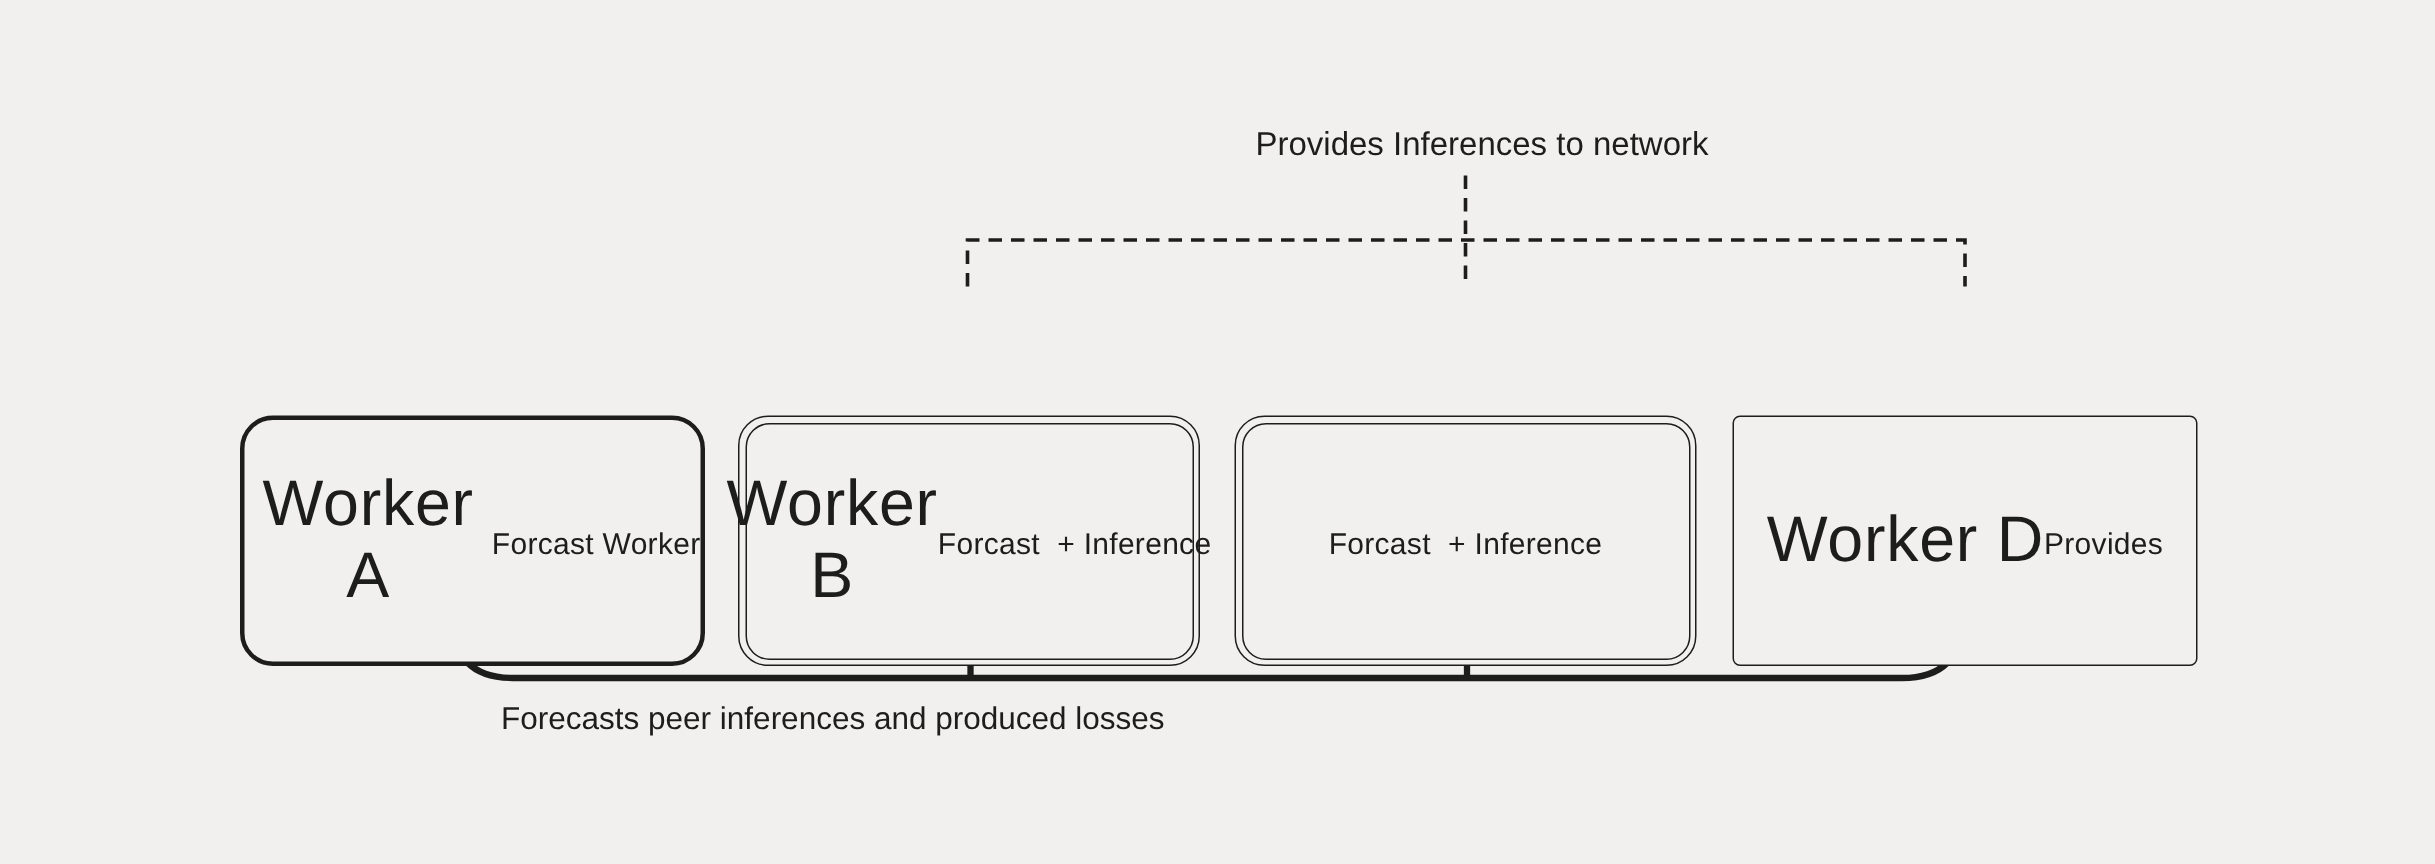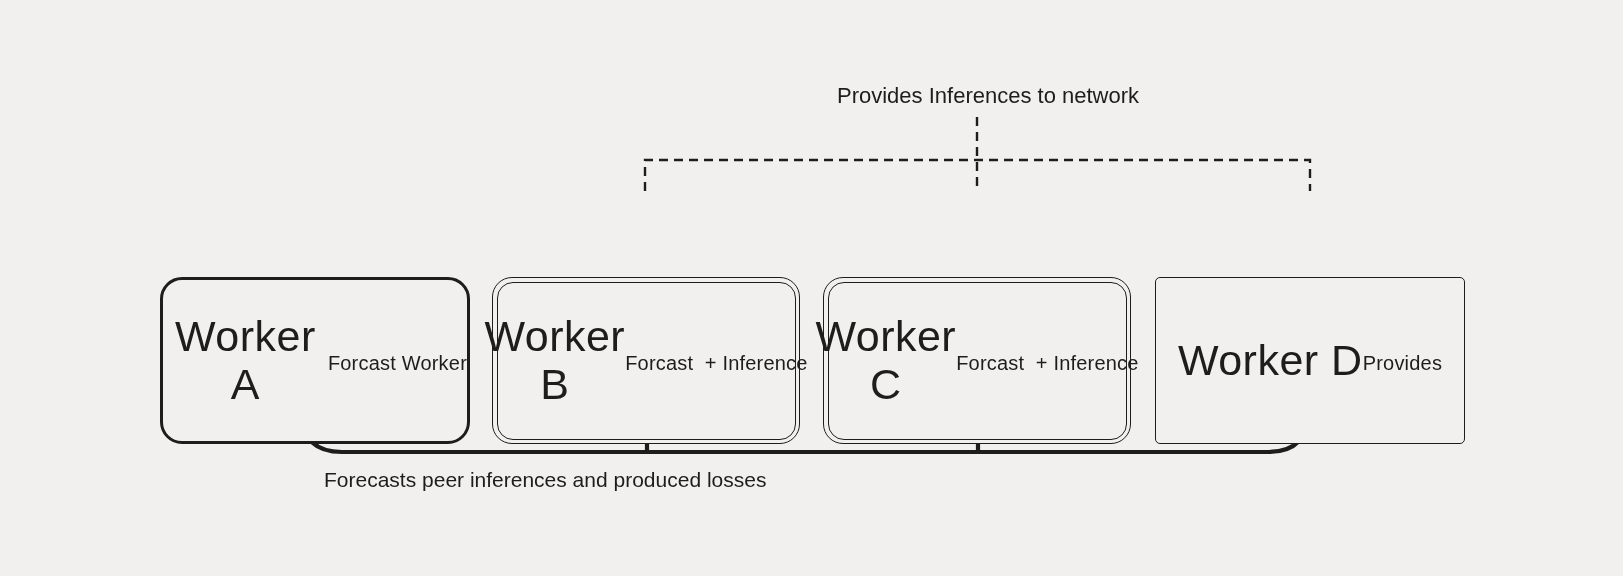--- a/index.html
+++ b/index.html
@@ -66,21 +66,21 @@
     top: 83px;
     left: 988px;
     transform: translateX(-50%);
     font-size: 22px;
     font-weight: 500;
     white-space: nowrap;
   }
   .bottom-annotation {
     position: absolute;
     top: 468px;
-    left: 324px;
+    left: 334px;
     font-size: 21px;
     font-weight: 500;
     white-space: nowrap;
   }
 
   
   .connector-layer {
     position: absolute;
     inset: 0;
     width: 1623px;
@@ -129,21 +129,20 @@
     <div class="worker-title">Worker A</div>
     <div class="worker-subtitle">Forcast Worker</div>
   </div>
 
   <div class="worker-box box-b double">
     <div class="worker-title">Worker B</div>
     <div class="worker-subtitle">Forcast  + Inference</div>
   </div>
 
   <div class="worker-box box-c double">
-    <div class="worker-title">Worker C</div>
     <div class="worker-subtitle">Forcast  + Inference</div>
   </div>
 
   <div class="worker-box box-d">
     <div class="worker-title">Worker D</div>
     <div class="worker-subtitle">Provides</div>
   </div>
 
   <div class="bottom-annotation">Forecasts peer inferences and produced losses</div>
 

